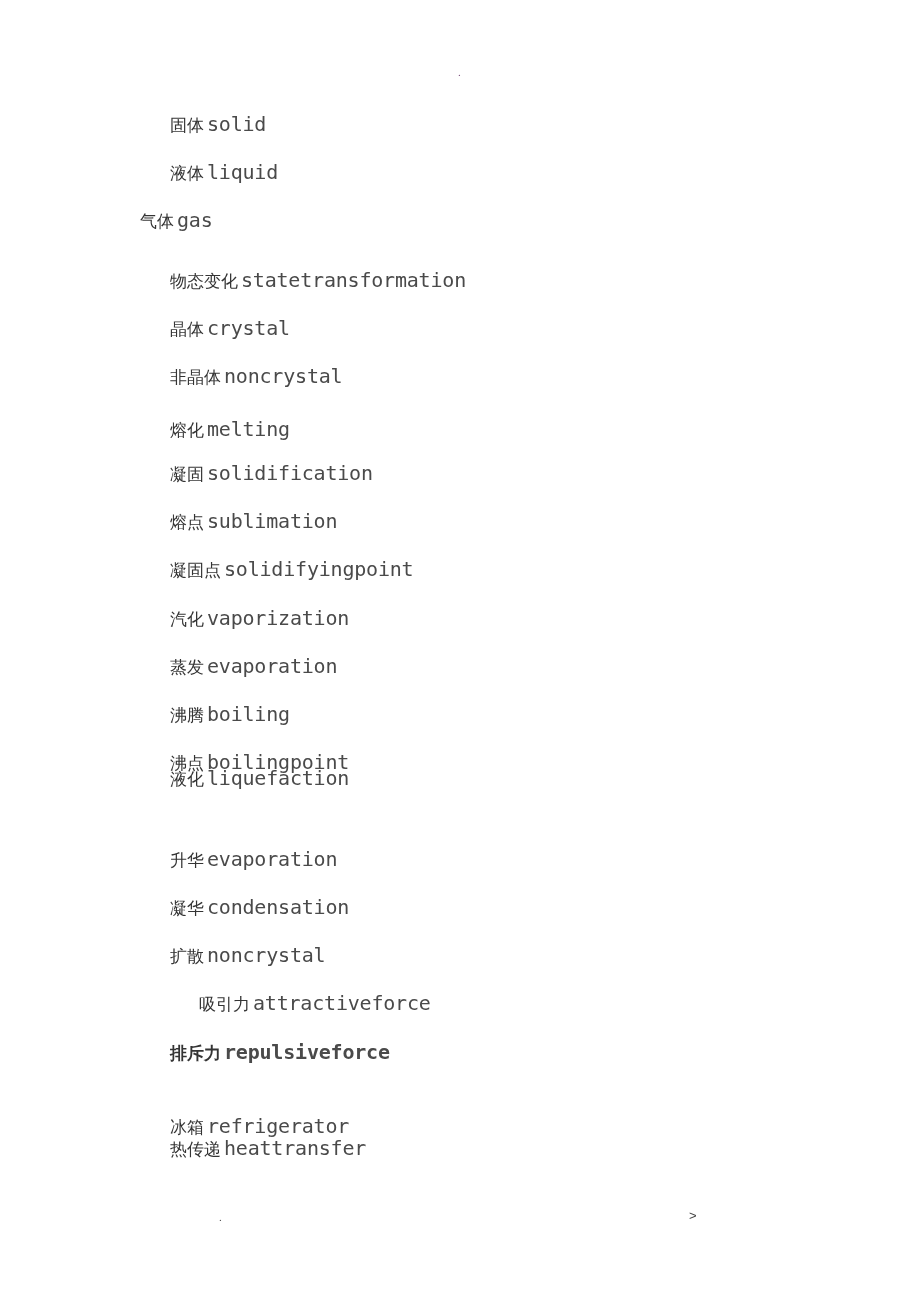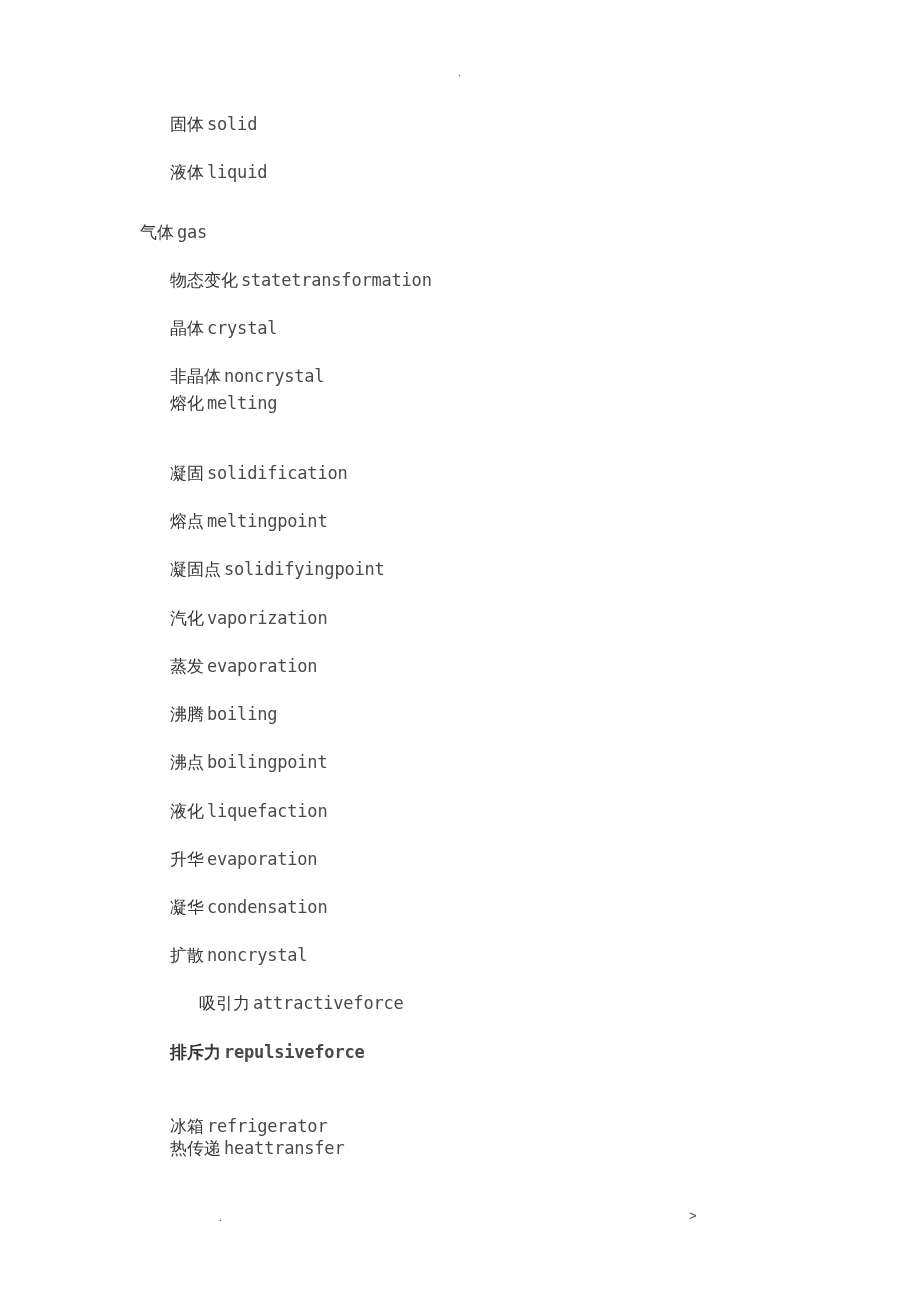--- a/index.html
+++ b/index.html
@@ -80,49 +80,49 @@
 
   .cjk {
     font-family: "DejaVu Serif", "Liberation Serif", serif;
     font-size: 17px;
     color: #343434;
     letter-spacing: 0px;
   }
 
   .latin {
     font-family: "DejaVu Sans Mono", "Liberation Mono", monospace;
-    font-size: 17px;
+    font-size: 20px;
     color: #4a4a4a;
     letter-spacing: -0.2px;
     margin-left: 3px;
   }
 </style>
 </head>
 <body>
 
 <div class="page">
 
   <div class="header-mark">.</div>
 
   <div class="content">
       <div class="term-line" style="top: 112px;"><span class="cjk">固体</span><span class="latin">solid</span></div>
       <div class="term-line" style="top: 160px; text-align: center;"><span class="cjk">液体</span><span class="latin">liquid</span></div>
-      <div class="term-line outdent" style="top: 220px;"><span class="cjk">气体</span><span class="latin">gas</span></div>
+      <div class="term-line outdent" style="top: 208px;"><span class="cjk">气体</span><span class="latin">gas</span></div>
       <div class="term-line" style="top: 268px; text-align: right;"><span class="cjk">物态变化</span><span class="latin">statetransformation</span></div>
       <div class="term-line" style="top: 316px;"><span class="cjk">晶体</span><span class="latin">crystal</span></div>
       <div class="term-line" style="top: 364px;"><span class="cjk">非晶体</span><span class="latin">noncrystal</span></div>
-      <div class="term-line" style="top: 391px;"><span class="cjk">熔化</span><span class="latin">melting</span></div>
+      <div class="term-line" style="top: 417px;"><span class="cjk">熔化</span><span class="latin">melting</span></div>
       <div class="term-line" style="top: 461px;"><span class="cjk">凝固</span><span class="latin">solidification</span></div>
-      <div class="term-line" style="top: 509px;"><span class="cjk">熔点</span><span class="latin">meltingpoint</span></div>
+      <div class="term-line" style="top: 509px;"><span class="cjk">熔点</span><span class="latin">sublimation</span></div>
       <div class="term-line" style="top: 557px;"><span class="cjk">凝固点</span><span class="latin">solidifyingpoint</span></div>
       <div class="term-line" style="top: 606px;"><span class="cjk">汽化</span><span class="latin">vaporization</span></div>
       <div class="term-line" style="top: 654px;"><span class="cjk">蒸发</span><span class="latin">evaporation</span></div>
       <div class="term-line" style="top: 702px;"><span class="cjk">沸腾</span><span class="latin">boiling</span></div>
       <div class="term-line" style="top: 750px;"><span class="cjk">沸点</span><span class="latin">boilingpoint</span></div>
-      <div class="term-line" style="top: 799px;"><span class="cjk">液化</span><span class="latin">liquefaction</span></div>
+      <div class="term-line" style="top: 766px;"><span class="cjk">液化</span><span class="latin">liquefaction</span></div>
       <div class="term-line" style="top: 847px;"><span class="cjk">升华</span><span class="latin">evaporation</span></div>
       <div class="term-line" style="top: 895px;"><span class="cjk">凝华</span><span class="latin">condensation</span></div>
       <div class="term-line" style="top: 943px;"><span class="cjk">扩散</span><span class="latin">noncrystal</span></div>
       <div class="term-line" style="top: 991px; padding-left: 29px;"><span class="cjk">吸引力</span><span class="latin">attractiveforce</span></div>
       <div class="term-line" style="top: 1040px; font-weight: bold;"><span class="cjk">排斥力</span><span class="latin">repulsiveforce</span></div>
       <div class="term-line" style="top: 1114px;"><span class="cjk">冰箱</span><span class="latin">refrigerator</span></div>
       <div class="term-line" style="top: 1136px;"><span class="cjk">热传递</span><span class="latin">heattransfer</span></div>
     </div>
 
   <div class="footer-dot">.</div>

